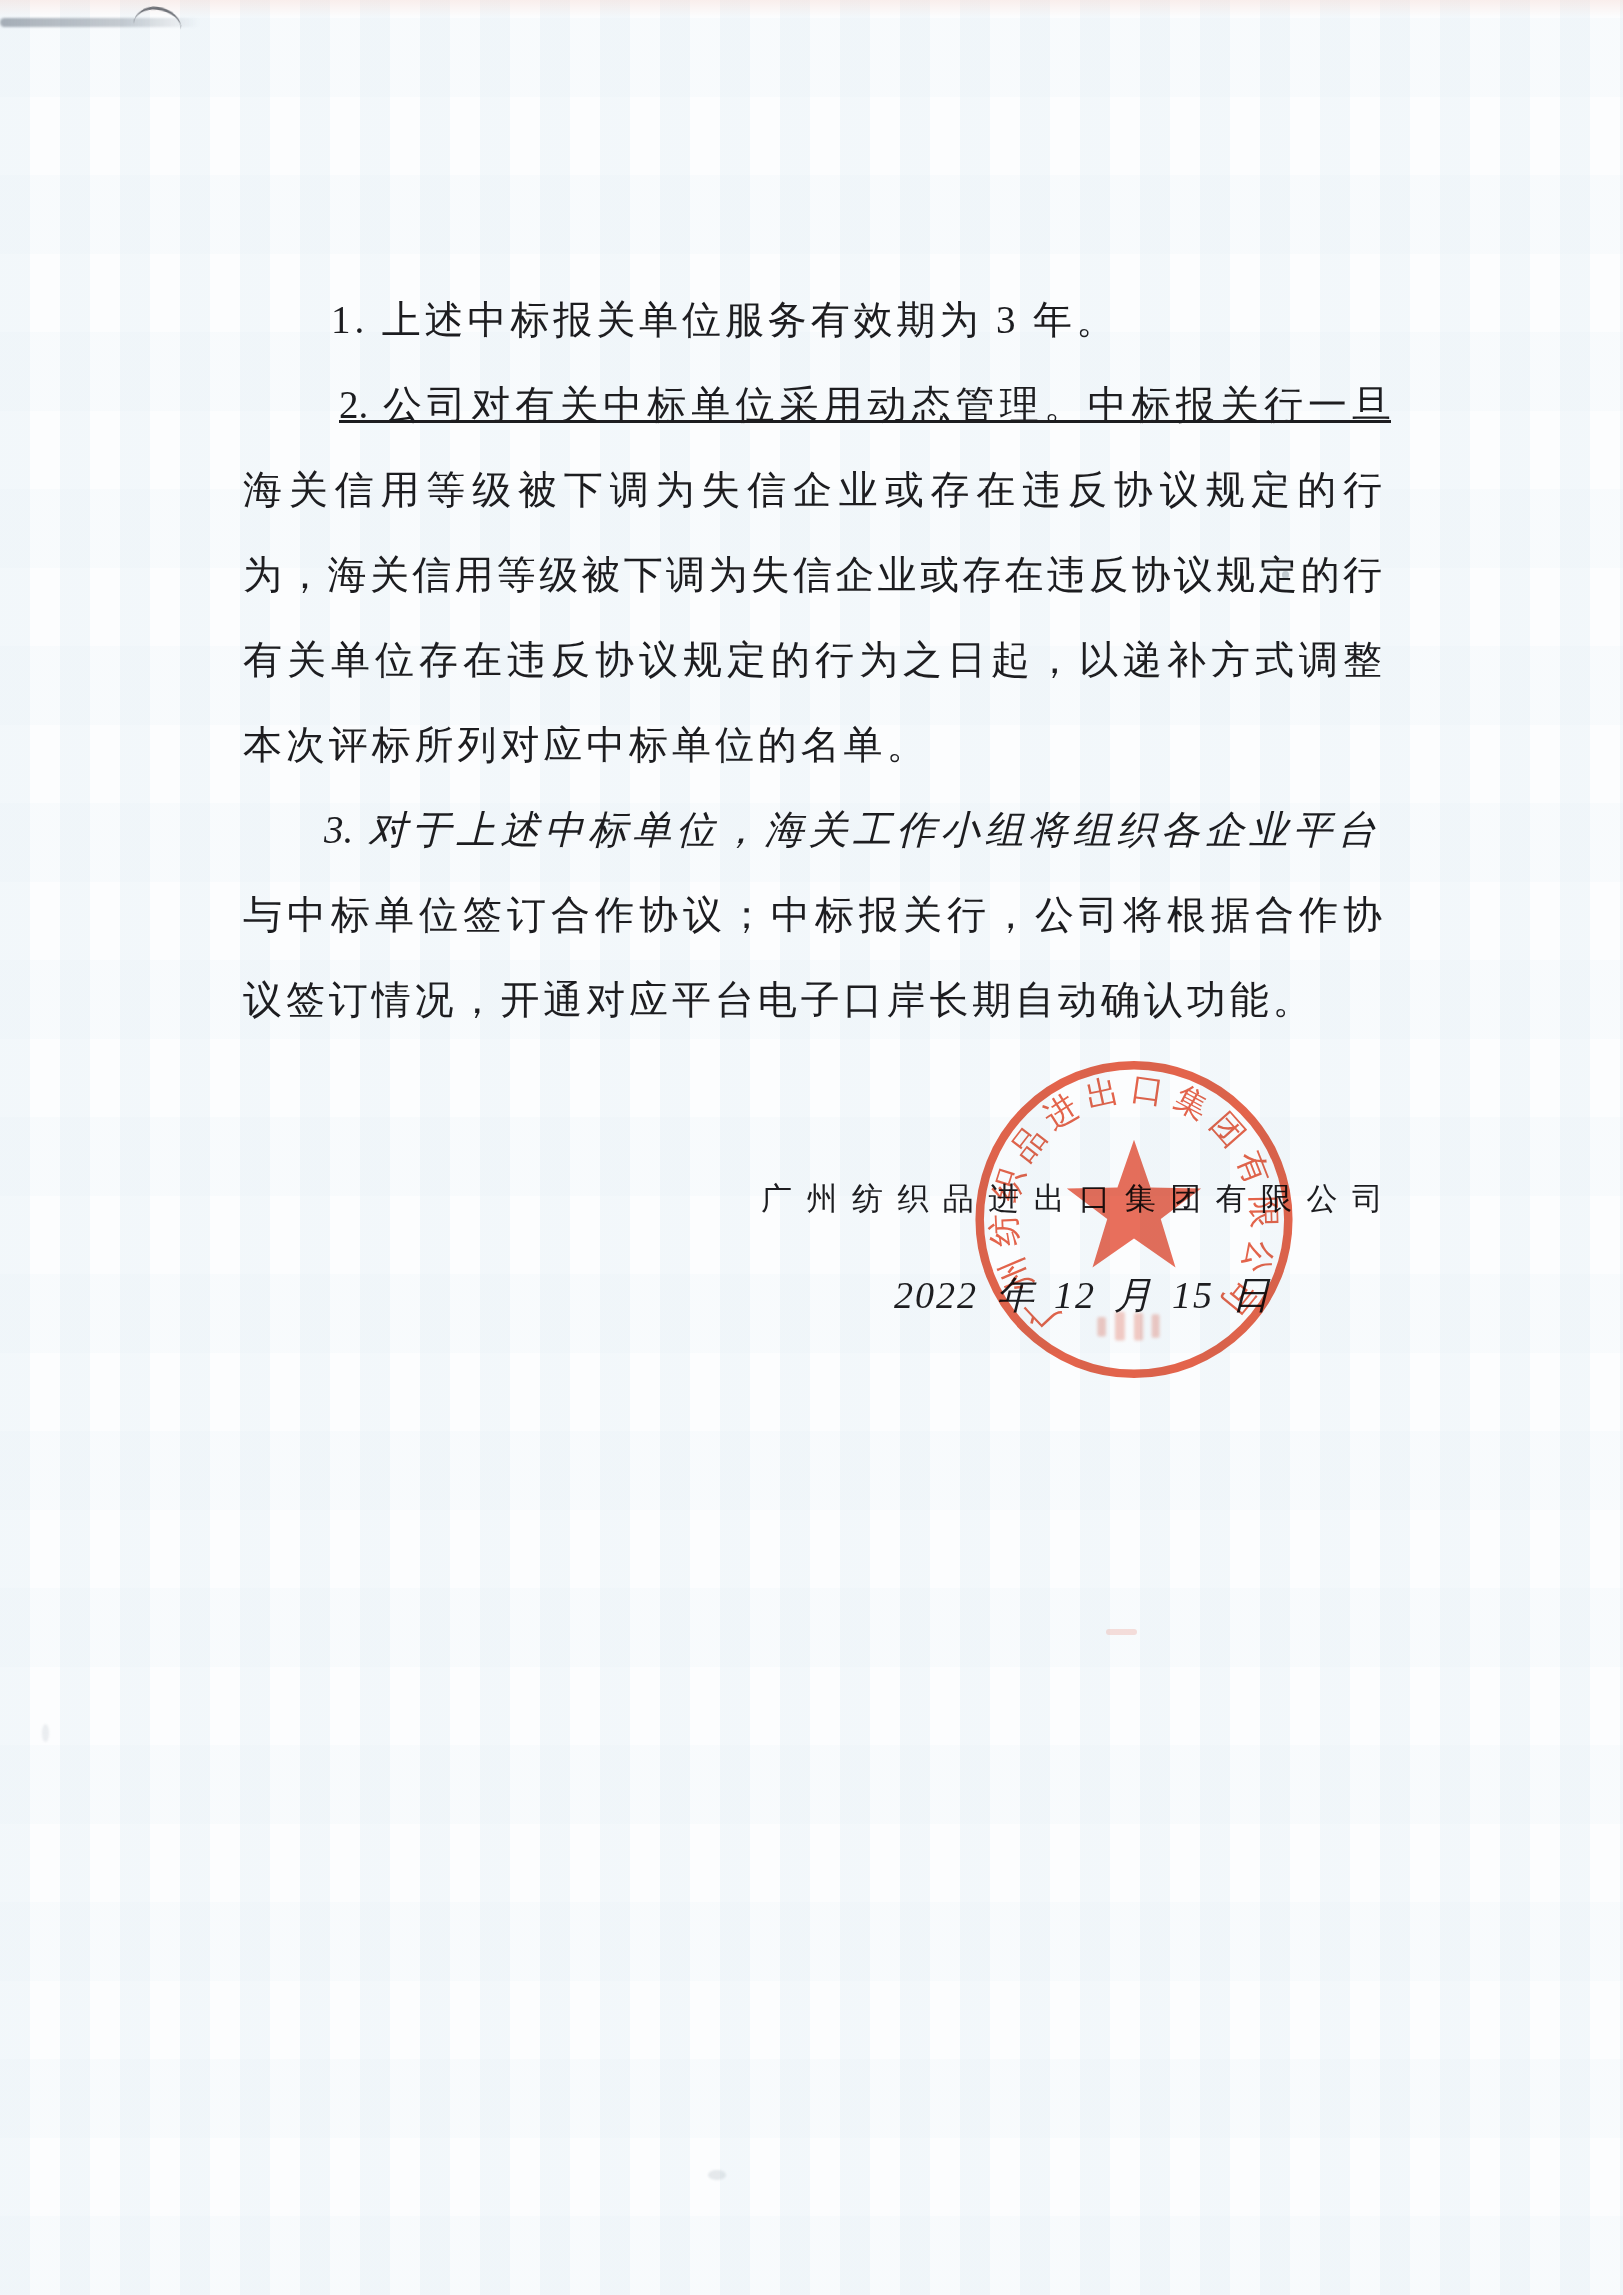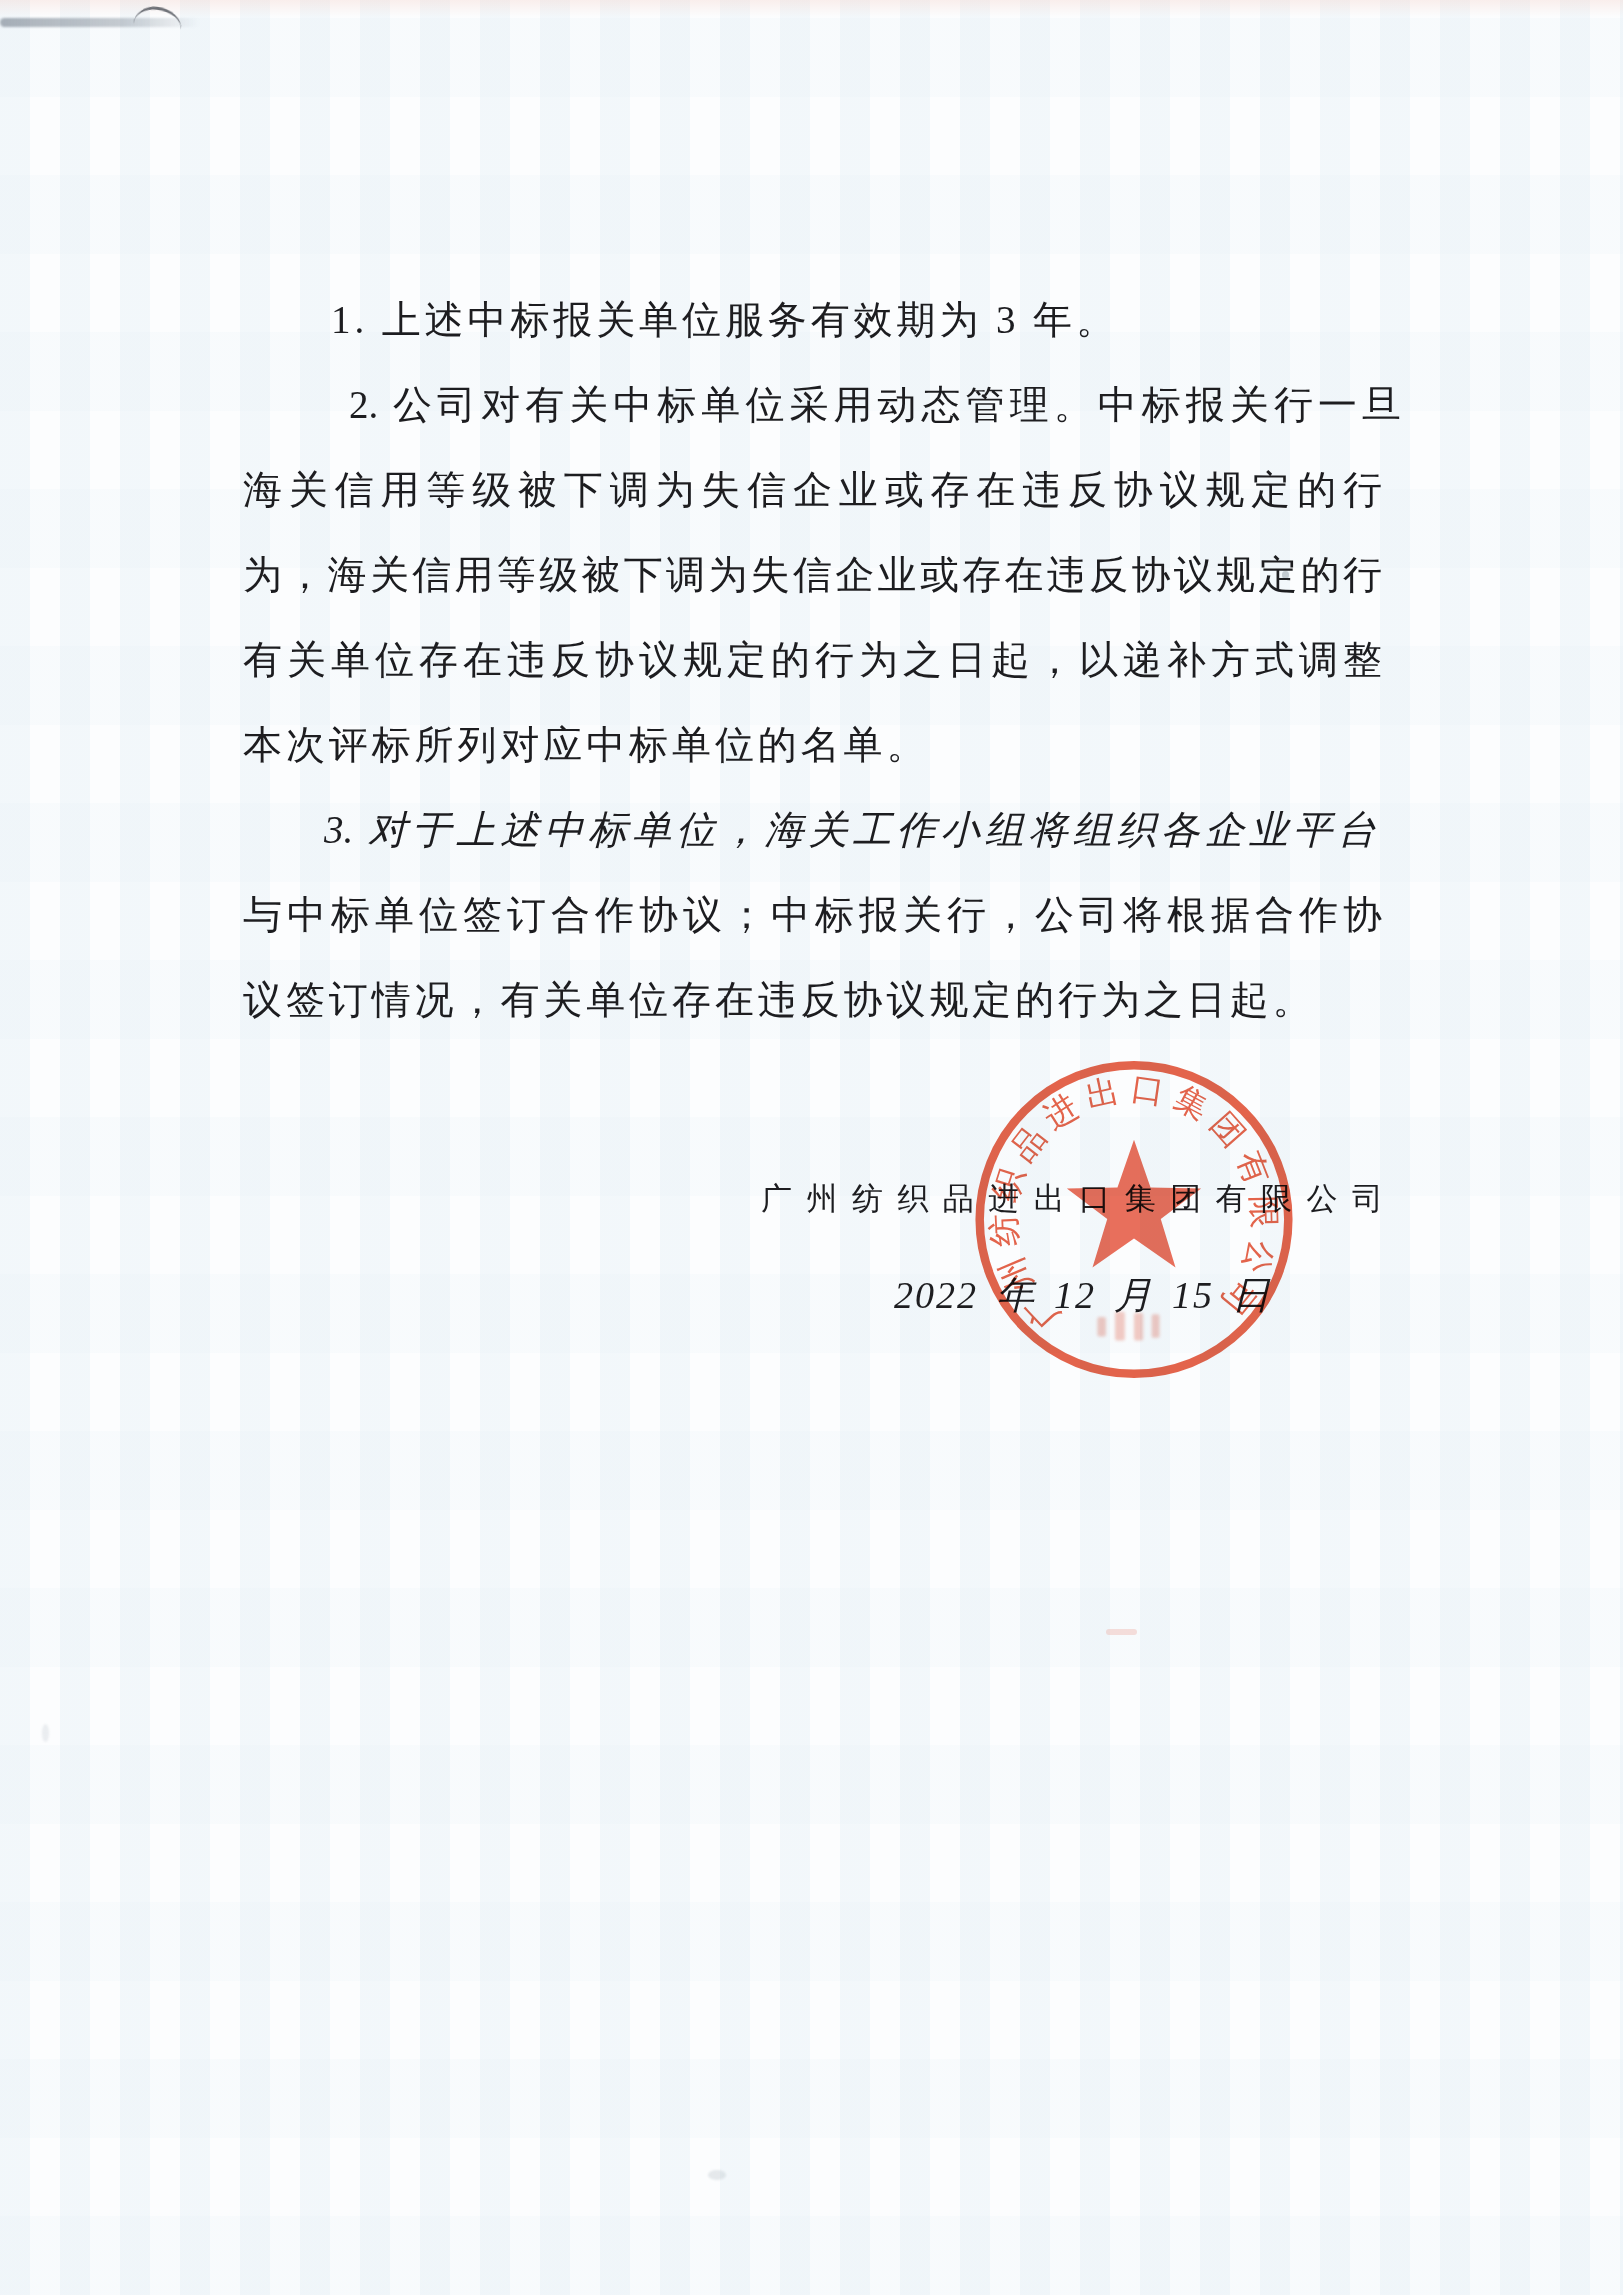--- a/index.html
+++ b/index.html
@@ -56,21 +56,21 @@
     white-space:nowrap;
     margin-top:40px;
   }
   .just{
     white-space:normal;
     letter-spacing:0;
     text-align:justify;
     text-align-last:justify;
   }
   .l1{left:331px;top:257px;}
-  .l2{left:349px;top:342px;width:1052px;}
+  .l2{left:339px;top:342px;width:1052px;text-decoration:underline;}
   .l3{left:243px;top:427px;width:1139px;}
   .l4{left:243px;top:512px;width:1139px;}
   .l5{left:243px;top:597px;width:1139px;}
   .l6{left:243px;top:682px;}
   .l7{left:324px;top:767px;width:1052px;font-style:italic;}
   .l8{left:243px;top:852px;width:1139px;}
   .l9{left:243px;top:937px;}
 
   .company{
     position:absolute;left:761px;top:1176px;width:622px;
@@ -106,21 +106,21 @@
   <div class="dust d4"></div>
 
   <div class="bodyline l1">1. 上述中标报关单位服务有效期为 3 年。</div>
   <div class="bodyline l2 just">2. 公司对有关中标单位采用动态管理。中标报关行一旦</div>
   <div class="bodyline l3 just">海关信用等级被下调为失信企业或存在违反协议规定的行</div>
   <div class="bodyline l4 just">为，海关信用等级被下调为失信企业或存在违反协议规定的行</div>
   <div class="bodyline l6">本次评标所列对应中标单位的名单。</div>
   <div class="bodyline l5 just">有关单位存在违反协议规定的行为之日起，以递补方式调整</div>
   <div class="bodyline l7 just">3. 对于上述中标单位，海关工作小组将组织各企业平台</div>
   <div class="bodyline l8 just">与中标单位签订合作协议；中标报关行，公司将根据合作协</div>
-  <div class="bodyline l9">议签订情况，有关单位存在违反协议规定的行为之日起。</div>
+  <div class="bodyline l9">议签订情况，开通对应平台电子口岸长期自动确认功能。</div>
 
   <div class="company">广州纺织品进出口集团有限公司</div>
   <div class="date">2022 年 12 月 15 日</div>
 
   <div class="seal">
     <svg viewBox="0 0 520 520" xmlns="http://www.w3.org/2000/svg">
       <defs>
         <filter id="inkblur" x="-20%" y="-20%" width="140%" height="140%">
           <feGaussianBlur stdDeviation="1.1"></feGaussianBlur>
         </filter>

